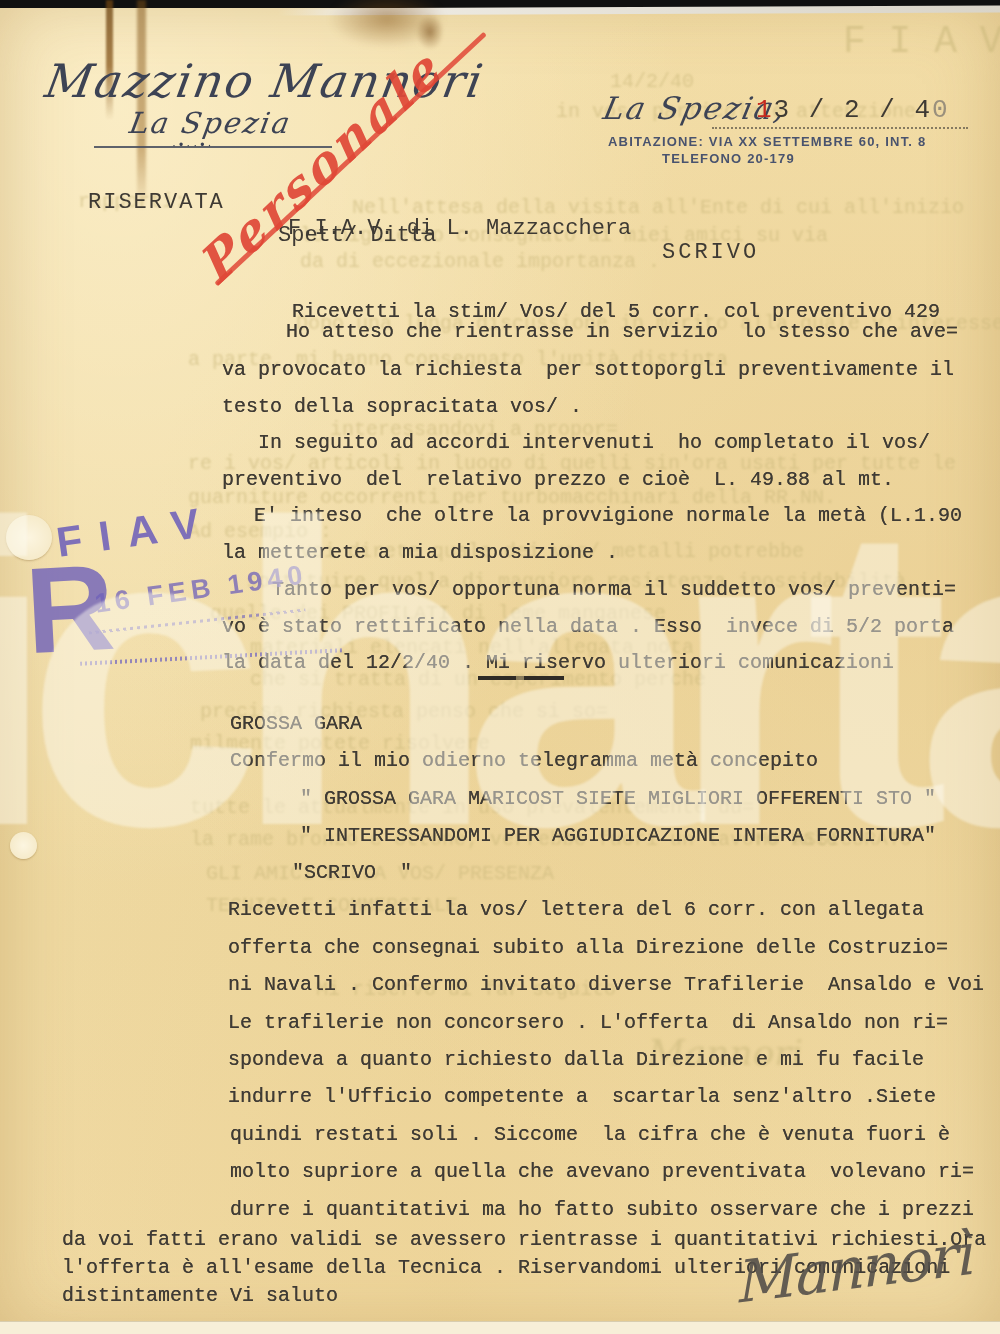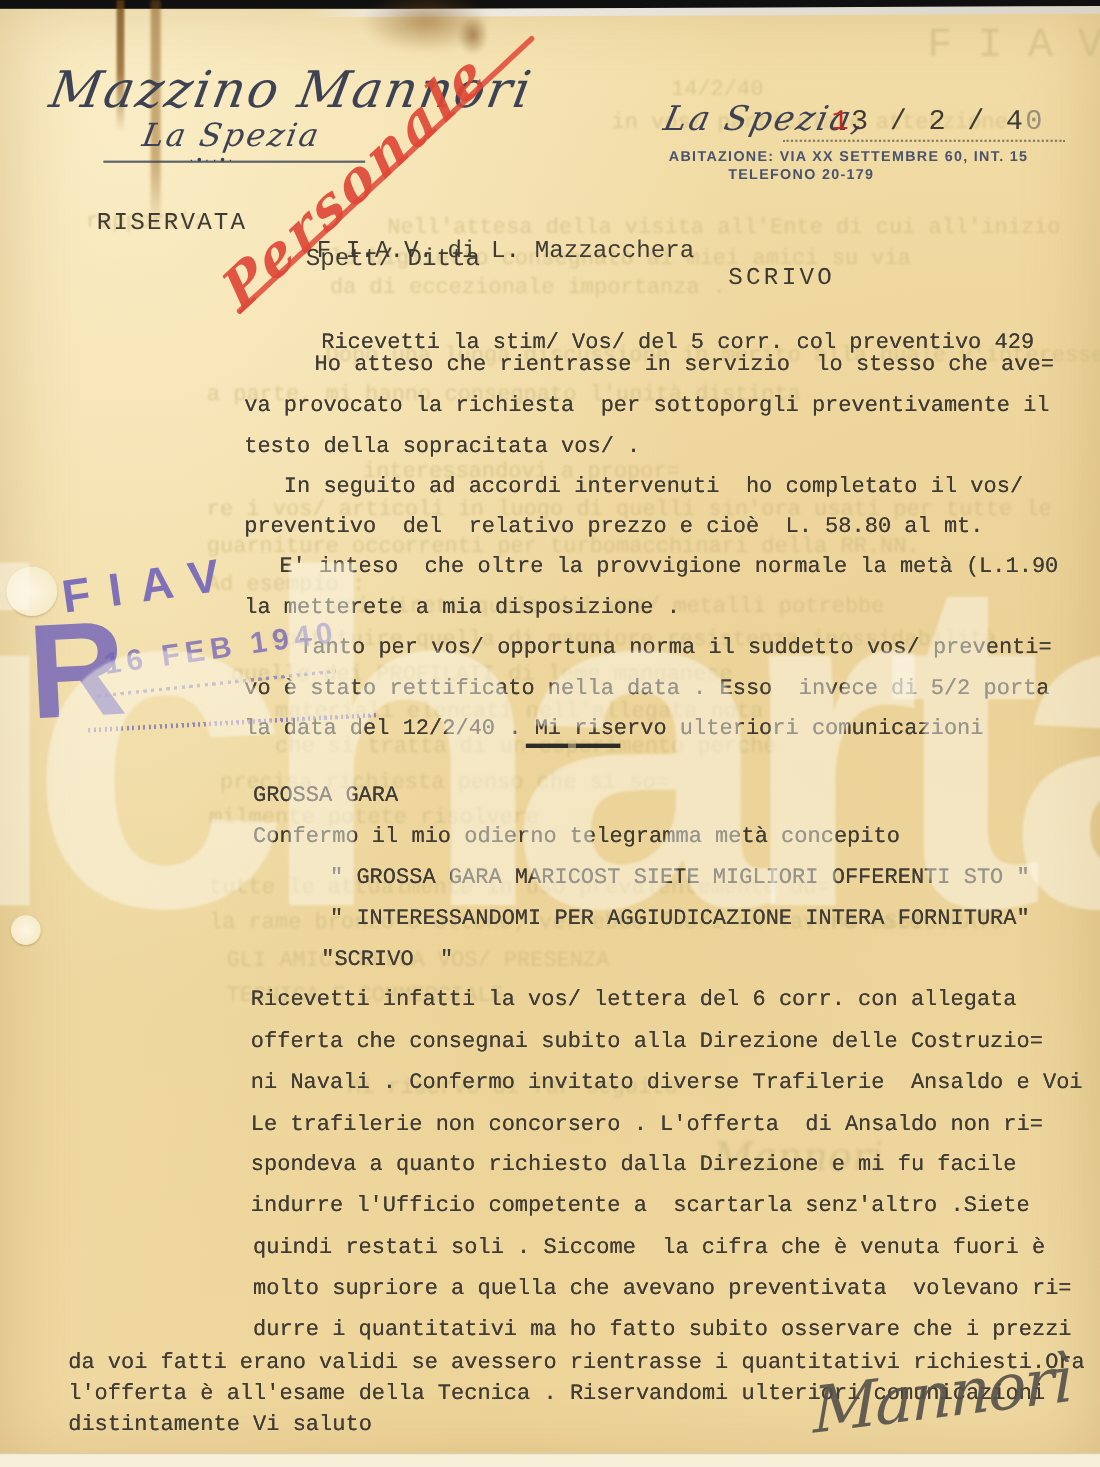--- a/index.html
+++ b/index.html
@@ -138,21 +138,21 @@
     </div>
 
   <div class="abs script lh-name">Mazzino Mannori</div>
   <div class="abs script lh-city">La Spezia</div>
   <div class="abs lh-rule"></div>
   <div class="abs lh-rule-orn">·•··•·</div>
 
   <div class="abs script dl-place">La Spezia,</div>
   <div class="abs dl-dots"></div>
   <div class="abs mono dl-value"><span class="dl-red">1</span><span>3  / 2 / 4</span><span class="dl-faint">0</span></div>
-  <div class="abs small-print hab">ABITAZIONE: VIA XX SETTEMBRE 60, INT. 15</div>
+  <div class="abs small-print hab">ABITAZIONE: VIA XX SETTEMBRE 60, INT. 8</div>
   <div class="abs small-print tel">TELEFONO 20-179</div>
 
   <div class="abs mono riservata">RISERVATA</div>
   <div class="abs mono addr1">Spett/ Ditta</div>
   <div class="abs mono addr2">F.I.A.V. di L. Mazzacchera</div>
   <div class="abs mono addr-city">SCRIVO</div>
 
   <div class="abs pers-line"></div>
   <div class="abs pers-text">Personale</div>
 
@@ -161,21 +161,21 @@
   <div class="abs stamp st-date">16 FEB 1940</div>
   <div class="abs st-dots1"></div>
   <div class="abs st-dots2"></div>
 
   <div id="body-layer">
       <div class="typed-line" style="left: 292px; top: 288px; margin-top: 12px;">Ricevetti la stim/ Vos/ del 5 corr. col preventivo 429</div>
       <div class="typed-line" style="left: 286px; top: 320px;">Ho atteso che rientrasse in servizio  lo stesso che ave=</div>
       <div class="typed-line" style="left: 222px; top: 358px;">va provocato la richiesta  per sottoporgli preventivamente il</div>
       <div class="typed-line" style="left: 222px; top: 395px;">testo della sopracitata vos/ .</div>
       <div class="typed-line" style="left: 258px; top: 431px;">In seguito ad accordi intervenuti  ho completato il vos/</div>
-      <div class="typed-line" style="left: 222px; top: 468px;">preventivo  del  relativo prezzo e cioè  L. 58.80 al mt.</div>
+      <div class="typed-line" style="left: 222px; top: 468px;">preventivo  del  relativo prezzo e cioè  L. 49.88 al mt.</div>
       <div class="typed-line" style="left: 254px; top: 504px; text-align: center;">E' inteso  che oltre la provvigione normale la metà (L.1.90</div>
       <div class="typed-line" style="left: 222px; top: 541px;">la metterete a mia disposizione .</div>
       <div class="typed-line" style="left: 272px; top: 578px; text-align: right;">Tanto per vos/ opportuna norma il suddetto vos/ preventi=</div>
       <div class="typed-line" style="left: 222px; top: 615px;">vo è stato rettificato nella data . Esso  invece di 5/2 porta</div>
       <div class="typed-line" style="left: 222px; top: 651px;">la data del 12/2/40 . Mi riservo ulteriori comunicazioni</div>
       <div class="typed-line" style="left: 230px; top: 712px;">GROSSA GARA</div>
       <div class="typed-line" style="left: 230px; top: 749px;">Confermo il mio odierno telegramma metà concepito</div>
       <div class="typed-line" style="left: 300px; top: 787px;">" GROSSA GARA MARICOST SIETE MIGLIORI OFFERENTI STO "</div>
       <div class="typed-line" style="left: 300px; top: 824px;">" INTERESSANDOMI PER AGGIUDICAZIONE INTERA FORNITURA"</div>
       <div class="typed-line" style="left: 292px; top: 861px;">"SCRIVO  "</div>

